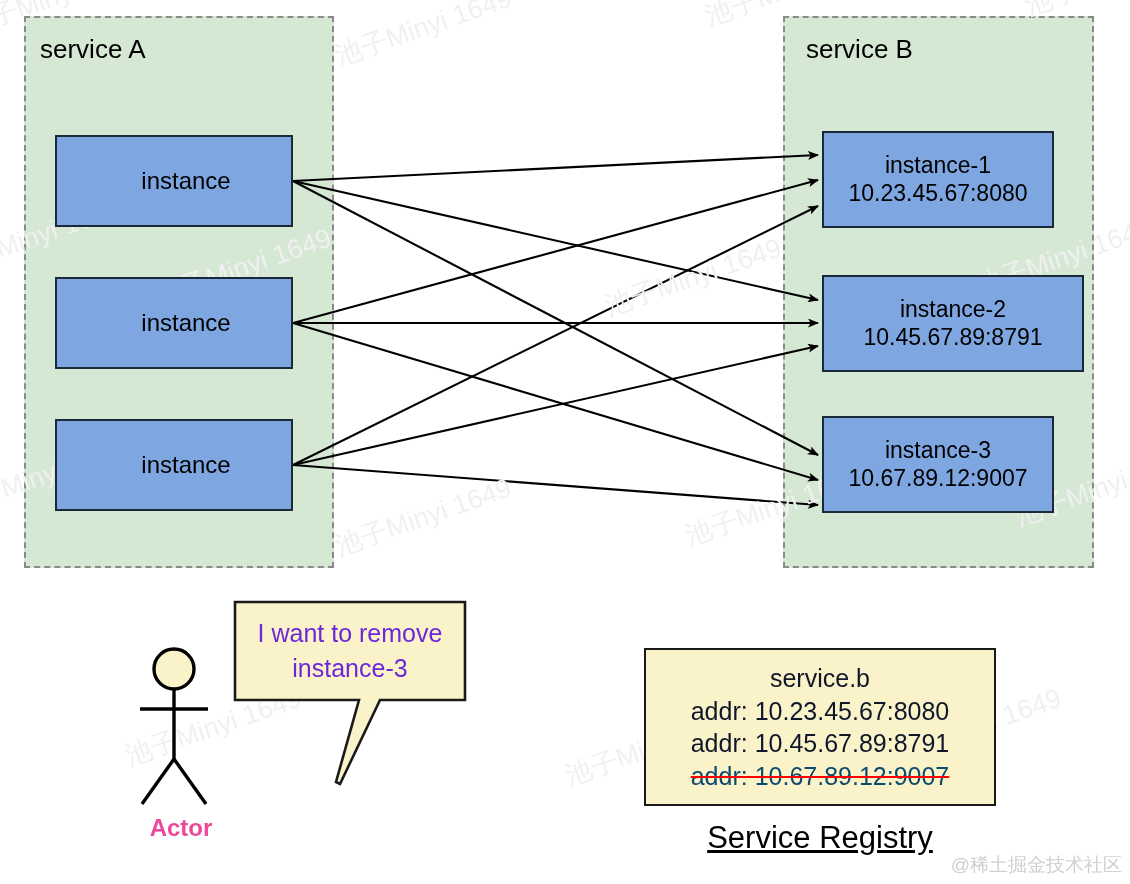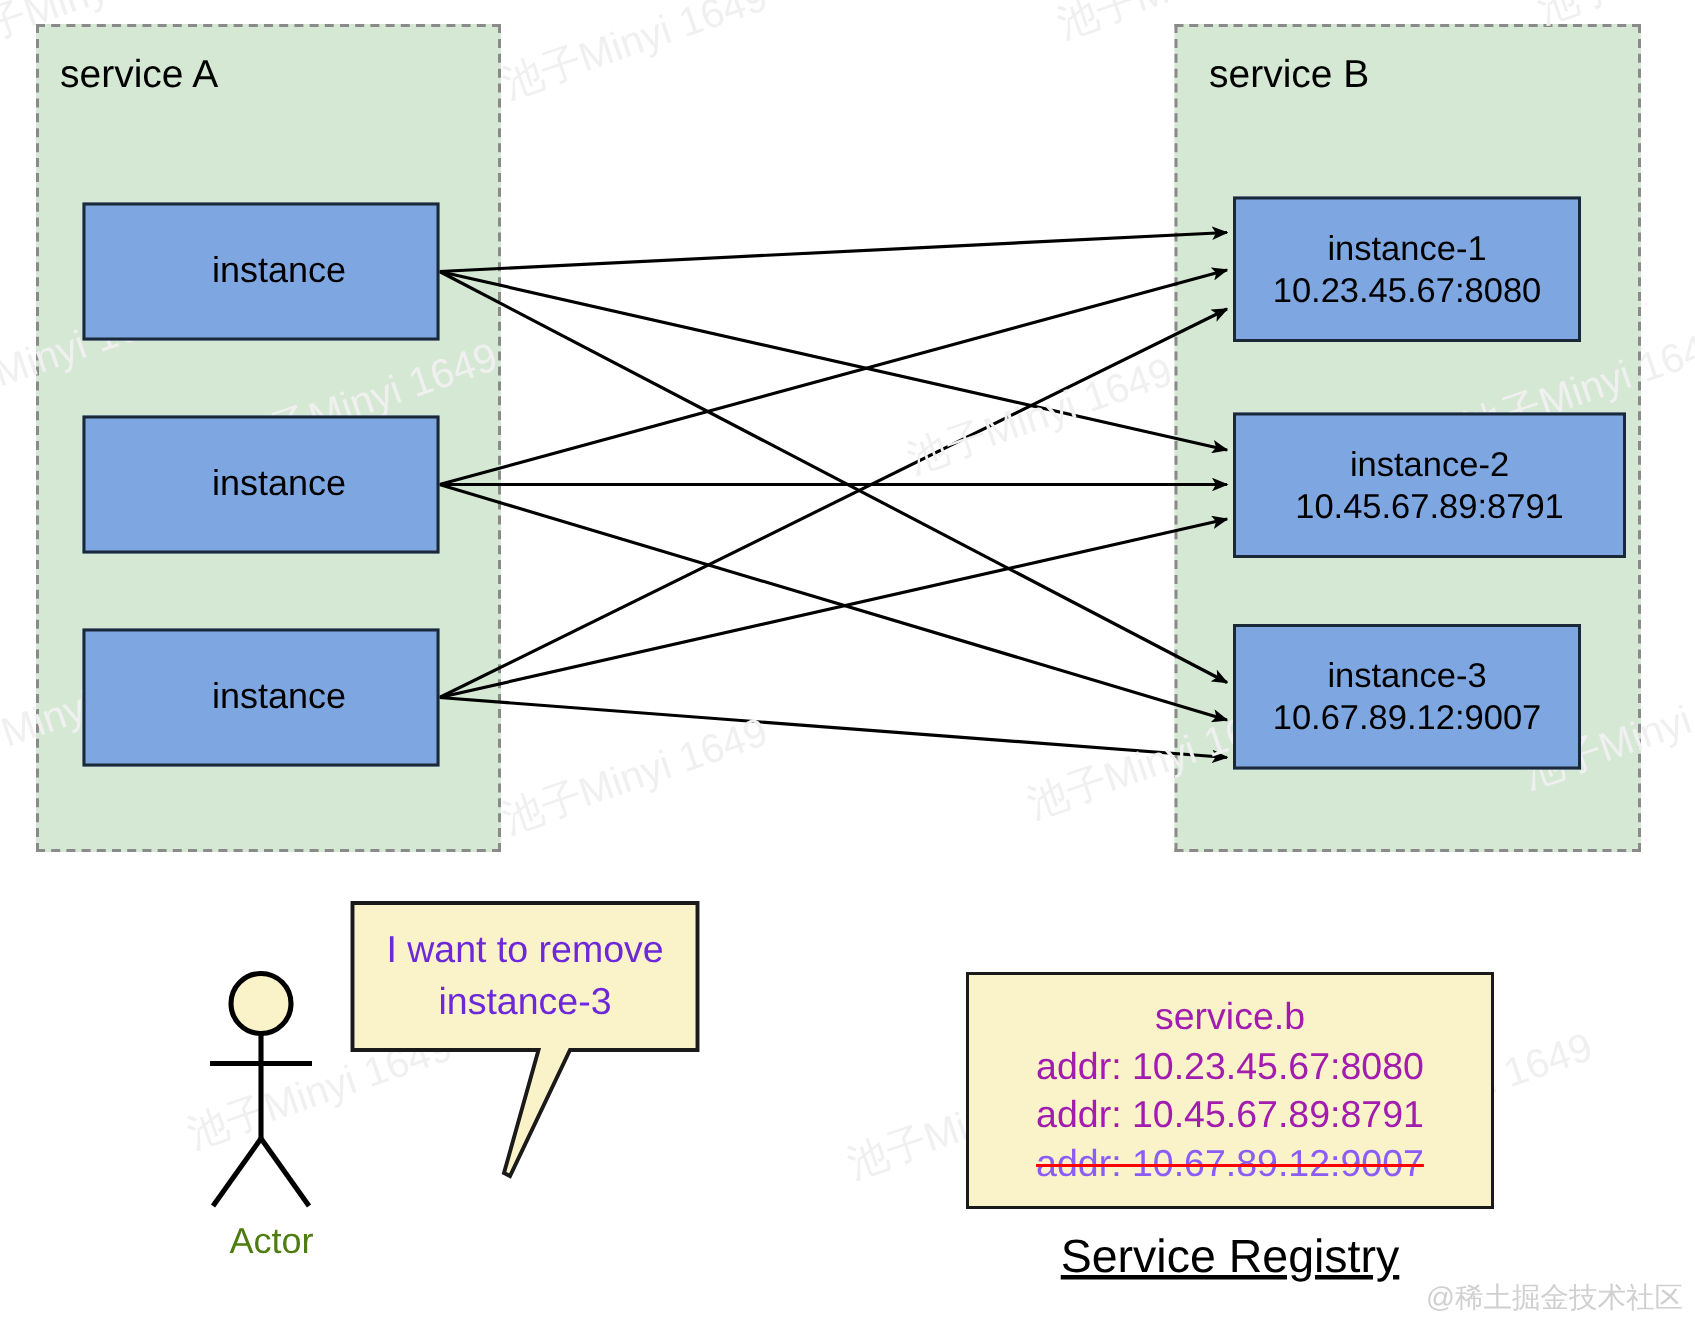--- a/index.html
+++ b/index.html
@@ -88,24 +88,25 @@
   }
 
   
   #actor-group {
     position: absolute;
     z-index: 6;
   }
   .actor-label {
     position: absolute;
     font-size: 24px;
-    color: #4d7c0f;
+    color: #ec4899;
     white-space: nowrap;
     text-align: center;
     z-index: 6;
+    font-weight: bold;
   }
 
   
   #bubble-svg {
     position: absolute;
     left: 228px;
     top: 596px;
     z-index: 5;
   }
   .bubble-text {
@@ -127,26 +128,26 @@
     border: 2px solid #1a1a1a;
     box-sizing: border-box;
     z-index: 6;
     display: flex;
     flex-direction: column;
     align-items: center;
     justify-content: center;
   }
   .reg-line {
     font-size: 25px;
-    color: #a21caf;
+    color: #0f172a;
     line-height: 1.30;
     white-space: nowrap;
   }
   .reg-line.struck {
-    color: #8b5cf6;
+    color: #0c4a6e;
     text-decoration: line-through;
     text-decoration-color: #ff0000;
     text-decoration-thickness: 2px;
     text-align: right;
   }
   .registry-caption {
     position: absolute;
     font-size: 31px;
     color: #000000;
     white-space: nowrap;

